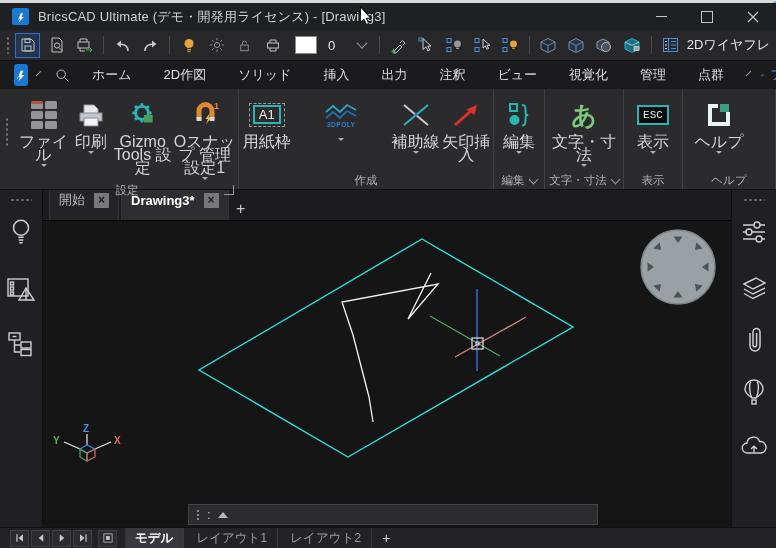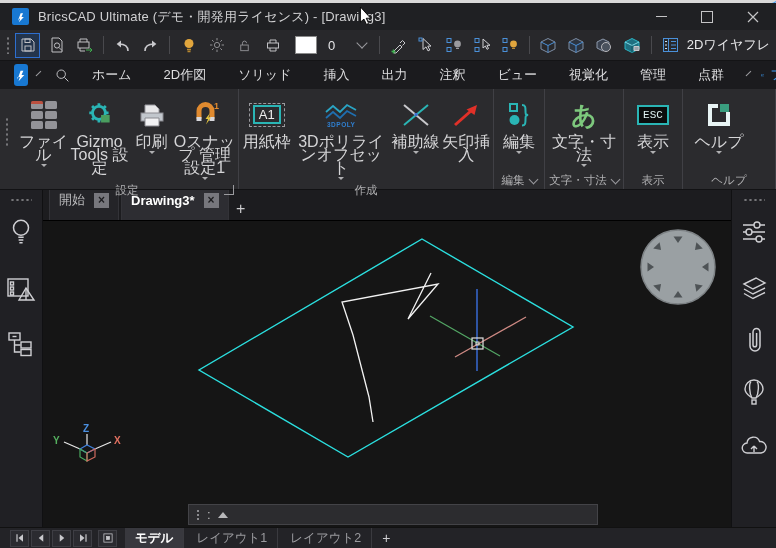--- a/index.html
+++ b/index.html
@@ -311,43 +311,43 @@
                 <span></span>
                 <span></span>
                 <span></span>
                 <span></span>
                 <span></span>
               </span>
           </span>
           <span class="rlabel">ファイル</span>
           <span class="dd"></span>
         </div>
+        <div class="rbtn" style="width:44px;">
+          <span class="ricon">
+            <svg width="30" height="28" viewBox="0 0 30 28" fill="none">
+              <path d="M8 12V4h10l4 4v4" fill="#e8e8ea" stroke="#9a9aa0"></path>
+              <rect x="4" y="12" width="22" height="8" fill="#c2c7cd" stroke="#8a8a90"></rect>
+              <path d="M8 17h14v8H8z" fill="#f2f2f4" stroke="#8a8a90"></path>
+              </svg>
+          </span>
+          <span class="rlabel">印刷</span>
+          <span class="dd"></span>
+        </div>
         <div class="rbtn" style="width:62px;">
           <span class="ricon">
             <svg width="30" height="30" viewBox="0 0 28 28" fill="none">
               <g stroke="#2ab5b5" stroke-width="2.6">
                 <circle cx="13" cy="12" r="6"></circle>
                 <path d="M13 3v3M13 18v3M4 12h3M19 12h3M6.6 5.6l2 2M17.4 16.4l2 2M19.4 5.6l-2 2M8.6 16.4l-2 2"></path>
                 </g>
               <rect x="15" y="14" width="8" height="7" fill="#4a9e5f"></rect>
               </svg>
           </span>
           <span class="rlabel">Gizmo Tools 設定</span>
         </div>
-        <div class="rbtn" style="width:44px;">
-          <span class="ricon">
-            <svg width="30" height="28" viewBox="0 0 30 28" fill="none">
-              <path d="M8 12V4h10l4 4v4" fill="#e8e8ea" stroke="#9a9aa0"></path>
-              <rect x="4" y="12" width="22" height="8" fill="#c2c7cd" stroke="#8a8a90"></rect>
-              <path d="M8 17h14v8H8z" fill="#f2f2f4" stroke="#8a8a90"></path>
-              </svg>
-          </span>
-          <span class="rlabel">印刷</span>
-          <span class="dd"></span>
-        </div>
         <div class="rbtn" style="width:64px;">
           <span class="ricon">
             <svg width="30" height="30" viewBox="0 0 30 30" fill="none">
               <path d="M9 19v-8a6.5 6.5 0 0113 0v8" stroke="#e08a2f" stroke-width="5"></path>
               <rect x="6.5" y="17" width="5" height="4" fill="#d8d8dc"></rect>
                 <rect x="19.5" y="17" width="5" height="4" fill="#d8d8dc"></rect>
               <polygon points="20,13 15.5,19 18,19 16,24.5 21,17.5 18.5,17.5" fill="#e8c83f"></polygon>
               <text x="24" y="9" fill="#e08a2f" font-size="9" font-weight="bold">1</text>
               </svg>
           </span>
@@ -372,21 +372,20 @@
         <div class="rbtn" style="width:98px;">
           <span class="ricon">
             <span class="poly-ic">
               <svg width="34" height="18" viewBox="0 0 34 18" fill="none">
                 <polyline points="2,9 9,3 16,9 23,2 32,7" stroke="#2aa5c5" stroke-width="1.8"></polyline>
                 <polyline points="2,15 9,9 16,15 23,8 32,13" stroke="#1f6fb0" stroke-width="1.8"></polyline>
                 </svg>
               <span class="poly-txt">3DPOLY</span>
             </span>
           </span>
-          <span class="rlabel">3Dポリラインオフセット</span>
           <span class="dd"></span>
         </div>
         <div class="rbtn" style="width:52px;">
           <span class="ricon">
             <svg width="30" height="26" viewBox="0 0 30 26" fill="none">
               <path d="M3 3l24 20" stroke="#c8c8cc" stroke-width="2"></path>
               <path d="M27 3L3 23" stroke="#2ab5b5" stroke-width="2"></path>
               <rect x="13.5" y="11" width="3" height="3" fill="#3f6fd0"></rect>
               </svg>
           </span>

